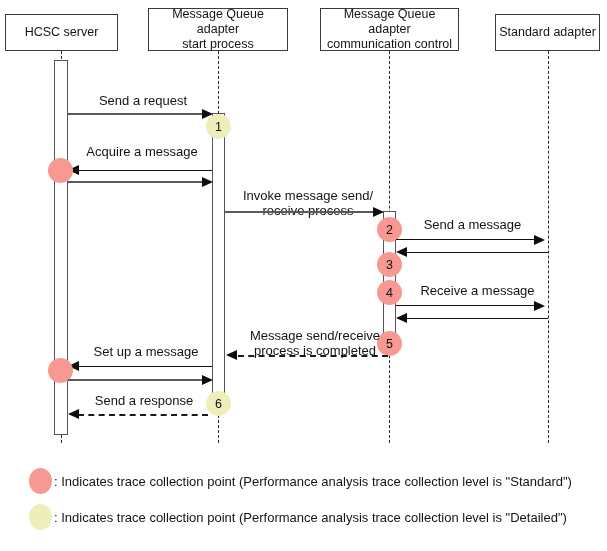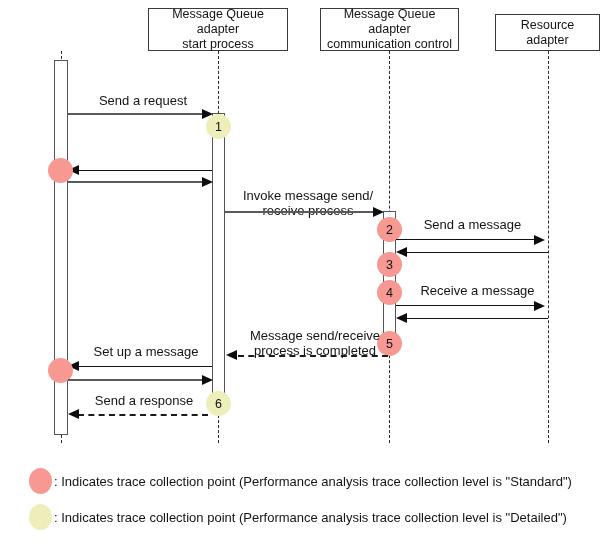--- a/index.html
+++ b/index.html
@@ -138,52 +138,56 @@
     color: #141414;
     margin-left: 2px;
     white-space: nowrap;
   }
 </style>
 </head>
 <body>
 
 <div id="canvas">
 
+  <div class="lifeline-box" style="left:5px; top:14px; width:113px; height:37px;">
+    <span>HCSC server</span>
+  </div>
 
   <div class="lifeline-box" style="left:148px; top:8px; width:140px; height:43px; white-space:pre-line;">
     <span style="white-space:pre-line;">Message Queue adapter
 start process</span>
   </div>
 
   <div class="lifeline-box" style="left:320px; top:8px; width:139px; height:43px; white-space:pre-line;">
     <span style="white-space:pre-line;">Message Queue adapter
 communication control</span>
   </div>
 
   <div class="lifeline-box" style="left:495px; top:14px; width:105px; height:37px;">
-    <span>Resource adapter</span>
+    <span>Standard adapter</span>
   </div>
 
   <div class="lifeline" style="left:61px; top:51px; height:392px;"></div>
   <div class="lifeline" style="left:218px; top:51px; height:392px;"></div>
   <div class="lifeline" style="left:389px; top:51px; height:392px;"></div>
   <div class="lifeline" style="left:548px; top:51px; height:392px;"></div>
 
   <div class="activation" style="left:54px; top:60px; width:14px; height:375px;"></div>
   <div class="activation" style="left:212px; top:113px; width:13px; height:290px;"></div>
   <div class="activation" style="left:383px; top:211px; width:13px; height:136px;"></div>
 
   <div class="msg-label" style="left:68px; top:93px; width:150px;">Send a request</div>
   <div class="msg-line" style="left:68px; top:113px; width:137px;"></div>
   <div class="arrow-head right" style="left:202px; top:109px;"></div>
 
   <div class="trace-point detailed" style="left:206px; top:114px;">
     <span>1</span>
   </div>
 
+  <div class="msg-label" style="left:72px; top:144px; width:140px;">Acquire a message</div>
   <div class="msg-line thin" style="left:74px; top:170px; width:138px;"></div>
   <div class="arrow-head left" style="left:68px; top:165px;"></div>
 
   <div class="trace-point standard" style="left:48px; top:158px;">
     <span></span>
   </div>
 
   <div class="msg-line" style="left:68px; top:181px; width:137px;"></div>
   <div class="arrow-head right" style="left:202px; top:177px;"></div>
 

